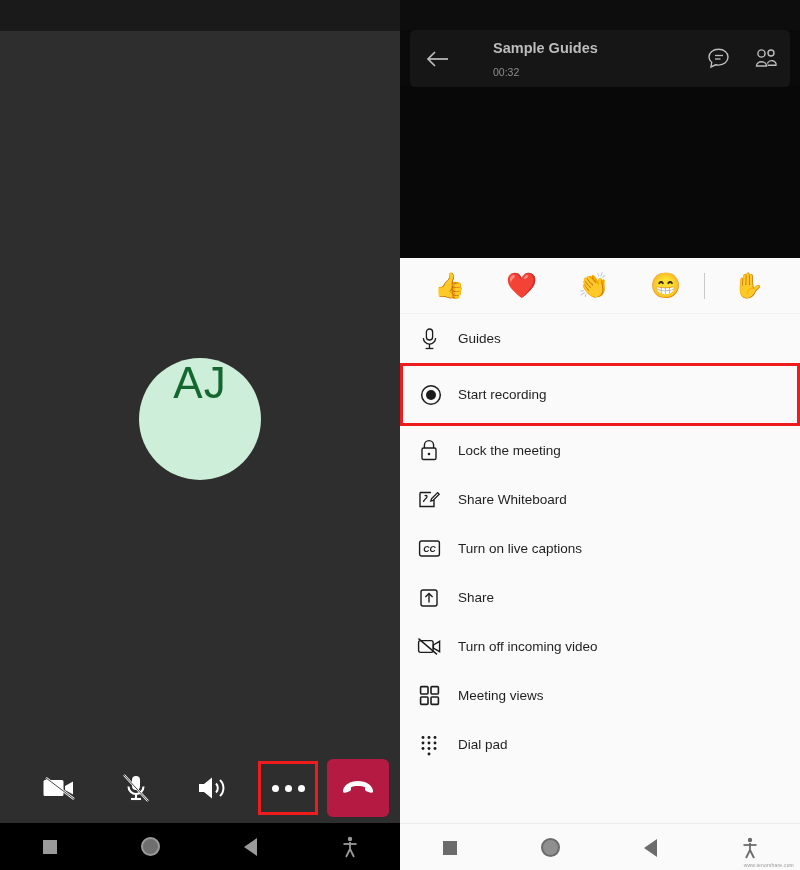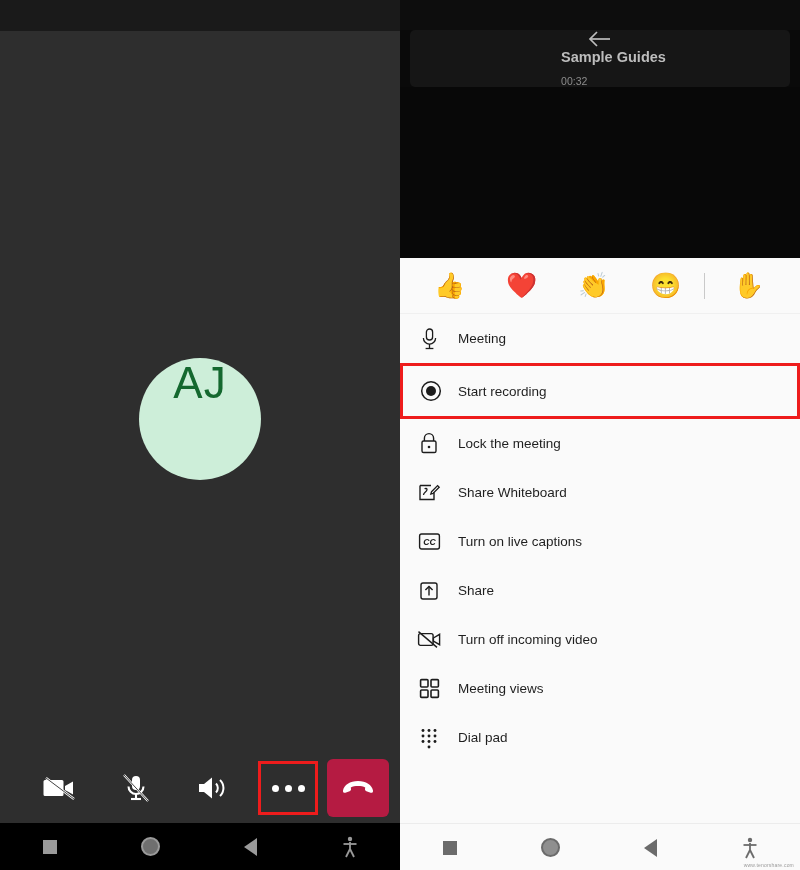--- a/index.html
+++ b/index.html
@@ -148,21 +148,20 @@
     background: #0d0d0d;
   }
   .call-header {
     position: absolute;
     left: 10px; top: 30px;
     width: 380px; height: 57px;
     background: #161616;
     border-radius: 5px;
     display: flex;
     align-items: center;
-    flex-direction: column;
   }
   .back-btn {
     width: 56px; height: 57px;
     display: flex;
     align-items: center;
     justify-content: center;
   }
   .call-title-wrap {
     flex: 1;
     display: flex;
@@ -241,21 +240,21 @@
     color: #1c1c1c;
     font-style: italic;
   }
   .mi-label {
     font-size: 13.5px;
     color: #1f1f1f;
     font-family: "Liberation Sans", sans-serif;
   }
   .menu-item.highlighted {
     border: 3px solid #ee1c1c;
-    height: 56px;
+    height: 63px;
     margin: 0;
   }
   .menu-item.highlighted .mi-icon { width: 55px; min-width: 55px; }
 
   .rp-navbar {
     position: absolute;
     left: 0; top: 823px;
     width: 400px; height: 47px;
     background: #fafafa;
     border-top: 1px solid #ececec;
@@ -430,21 +429,21 @@
 
         <div class="menu-item">
           <span class="mi-icon">
             <svg width="19" height="24" viewBox="0 0 19 24">
               <rect x="6.4" y="2" width="6.2" height="11" rx="3.1" fill="none" stroke="#1c1c1c" stroke-width="1.3"></rect>
               <path d="M3.4 11 a6.1 6.1 0 0 0 12.2 0" fill="none" stroke="#1c1c1c" stroke-width="1.3"></path>
               <line x1="9.5" y1="17" x2="9.5" y2="21.5" stroke="#1c1c1c" stroke-width="1.3"></line>
               <line x1="5.6" y1="21.5" x2="13.4" y2="21.5" stroke="#1c1c1c" stroke-width="1.3"></line>
             </svg>
           </span>
-          <span class="mi-label">Meeting</span>
+          <span class="mi-label">Guides</span>
         </div>
 
 
         <div class="menu-item highlighted">
           <span class="mi-icon">
             <svg width="22" height="22" viewBox="0 0 22 22">
               <circle cx="11" cy="11" r="9.3" fill="none" stroke="#1c1c1c" stroke-width="1.5"></circle>
               <circle cx="11" cy="11" r="5" fill="#1c1c1c"></circle>
             </svg>
           </span>

